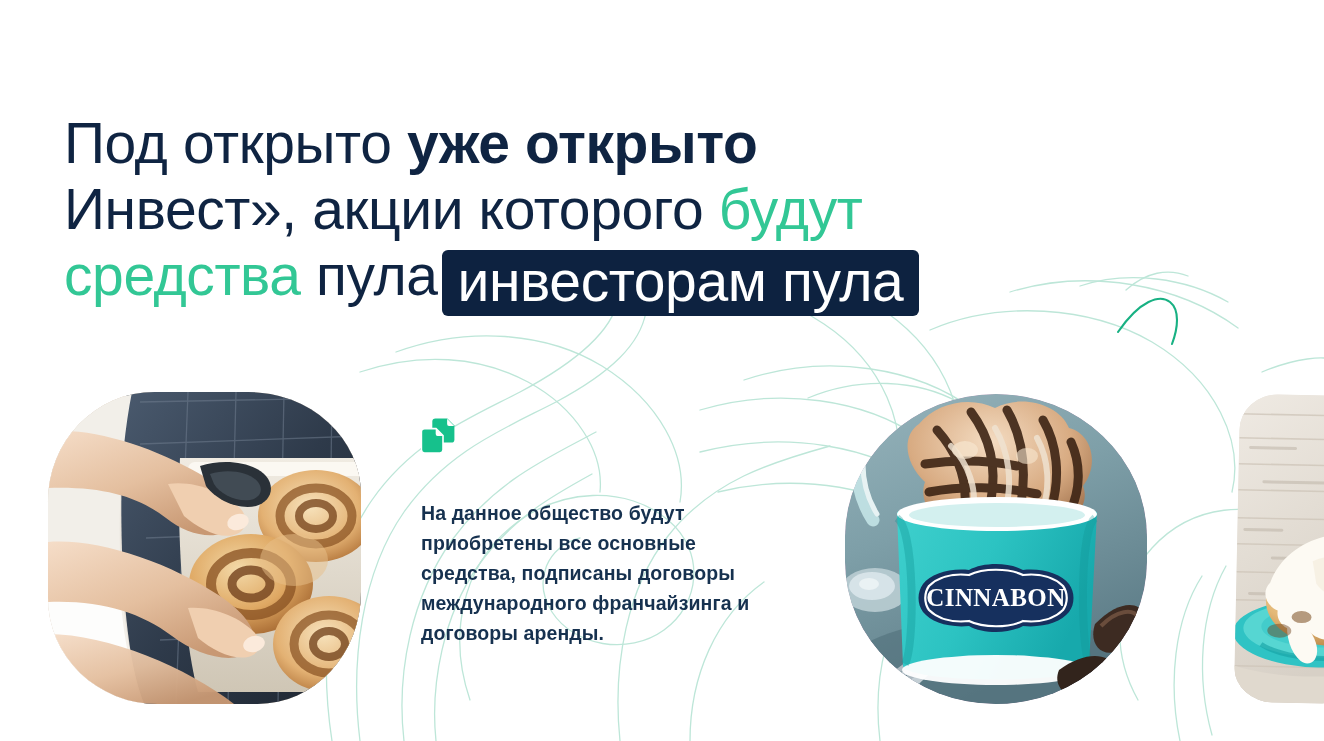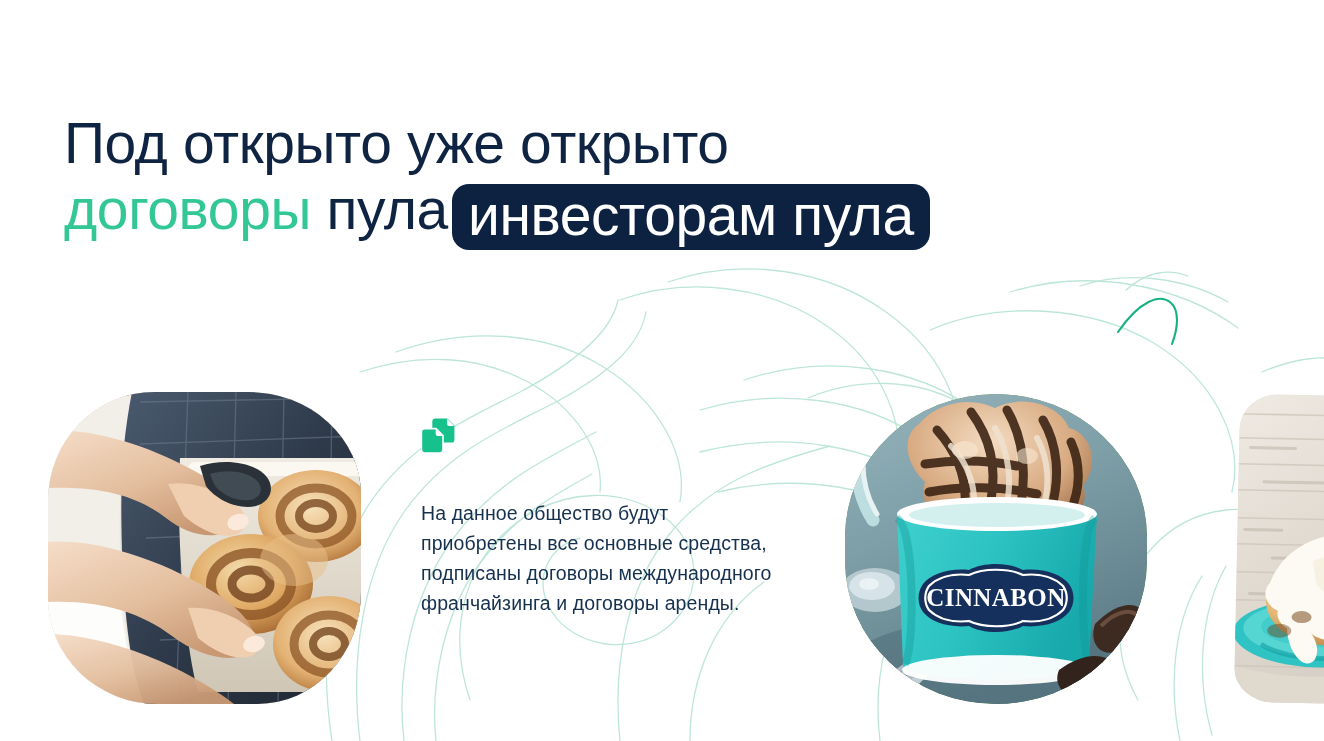--- a/index.html
+++ b/index.html
@@ -39,27 +39,27 @@
     font-size: 57px;
     line-height: 66px;
     letter-spacing: -0.4px;
     color: #0f2442;
     font-weight: 400;
   }
   #headline .ln {
     display: block;
     white-space: nowrap;
   }
-  #headline .b      { font-weight: 400; }
+  #headline .b      { font-weight: 700; }
   #headline .green  { color: #32c795; }
   #headline .chip {
     display: inline-block;
     background: #0d2240;
     color: #ffffff;
-    border-radius: 17px;
+    border-radius: 6px;
     padding: 2px 16px 6px 16px;
     margin-left: 4px;
     position: relative;
     line-height: 58px;
     vertical-align: -6px;
   }
 
   
   #info-block {
     position: absolute;
@@ -67,40 +67,40 @@
     top: 418px;
     width: 360px;
     z-index: 4;
   }
   #doc-icon { display: block; width: 34px; height: 36px; }
   #info-text {
     margin: 44px 0 0 0;
     font-size: 19.5px;
     line-height: 30px;
     color: #16314f;
-    font-weight: 400;
+    font-weight: 700;
     letter-spacing: 0.1px;
   }
 
   
   .photo {
     position: absolute;
     z-index: 3;
     overflow: hidden;
   }
   #photo-rolls {
     left: 48px;  top: 392px;
     width: 313px; height: 312px;
     border-radius: 34% 36% 33% 35% / 35% 33% 36% 34%;
     background: #cbb49c;
   }
   #photo-cup {
     left: 845px; top: 394px;
     width: 302px; height: 310px;
-    background: #4d7c0f;
+    background: #f9a8d4;
     border-radius: 50% 50% 50% 50% / 46% 46% 46% 46%;
     -webkit-mask-image:
        radial-gradient(circle at 27% 27%, #000 56%, transparent 57%),
        radial-gradient(circle at 73% 27%, #000 56%, transparent 57%),
        radial-gradient(circle at 27% 73%, #000 56%, transparent 57%),
        radial-gradient(circle at 73% 73%, #000 56%, transparent 57%);
     mask-image:
        radial-gradient(circle at 27% 27%, #000 56%, transparent 57%),
        radial-gradient(circle at 73% 27%, #000 56%, transparent 57%),
        radial-gradient(circle at 27% 73%, #000 56%, transparent 57%),
@@ -148,21 +148,22 @@
       <path d="M1262 372 C 1300 356, 1324 358, 1324 358"></path>
       <path d="M808 398 C 860 376, 918 380, 958 402"></path>
     </g>
     <g stroke="#18b183" stroke-width="2.1" fill="none" stroke-linecap="round">
       <path d="M1118 332 C 1140 300, 1160 294, 1170 302 C 1180 310, 1178 328, 1172 344"></path>
     </g>
   </svg>
 
   <h1 id="headline">
     <span class="ln"><span>Под открыто </span><span class="b">уже открыто</span></span>
-    <span class="ln"><span class="green">договоры</span><span> пула</span><span class="chip">инвесторам пула</span></span>
+    <span class="ln"><span>Инвест», акции которого </span><span class="green">будут</span></span>
+    <span class="ln"><span class="green">средства</span><span> пула</span><span class="chip">инвесторам пула</span></span>
   </h1>
 
   <div id="info-block">
     <span>
       <svg id="doc-icon" viewBox="0 0 34 36" fill="none" xmlns="http://www.w3.org/2000/svg" aria-hidden="true">
         <path d="M14.5 0.6 H26.4 L33.4 7.6 V21.4 A3.2 3.2 0 0 1 30.2 24.6 H14.5 A3.2 3.2 0 0 1 11.3 21.4 V3.8 A3.2 3.2 0 0 1 14.5 0.6 Z" fill="#16c18c"></path>
         <path d="M26.1 0.8 V6.0 A1.9 1.9 0 0 0 28.0 7.9 H33.2 Z" fill="#ffffff"></path>
         <path d="M3.6 10.6 H15.0 L22.0 17.6 V31.8 A3.2 3.2 0 0 1 18.8 35.0 H3.6 A3.2 3.2 0 0 1 0.4 31.8 V13.8 A3.2 3.2 0 0 1 3.6 10.6 Z" fill="#16c18c" stroke="#ffffff" stroke-width="1.6"></path>
         <path d="M14.7 10.9 V16.0 A1.9 1.9 0 0 0 16.6 17.9 H21.7 Z" fill="#ffffff"></path>
       </svg>

